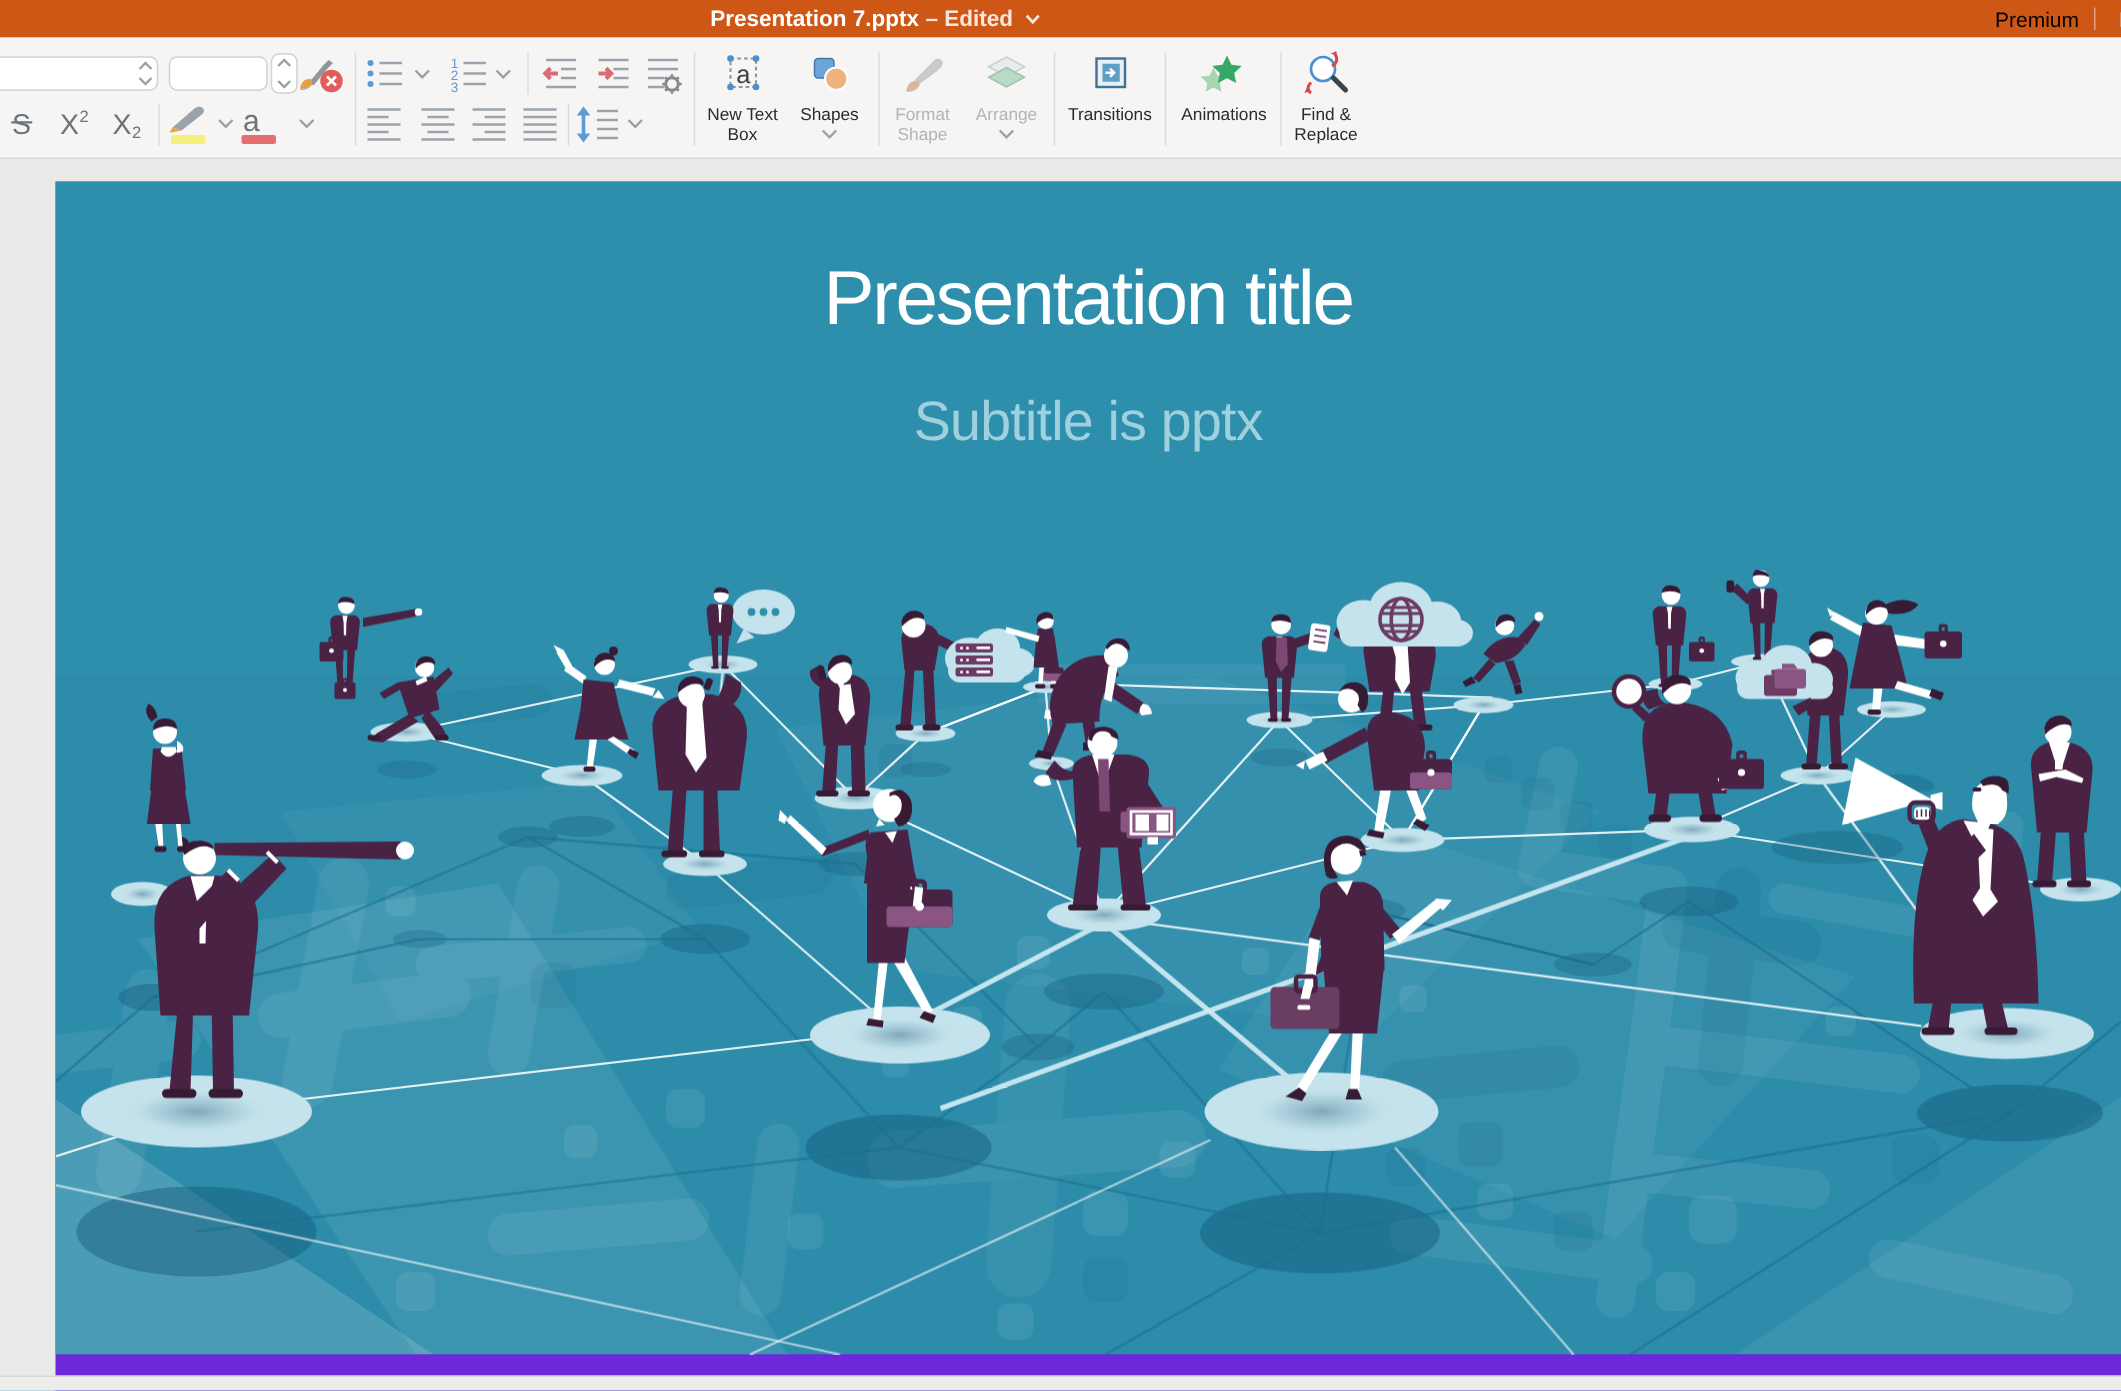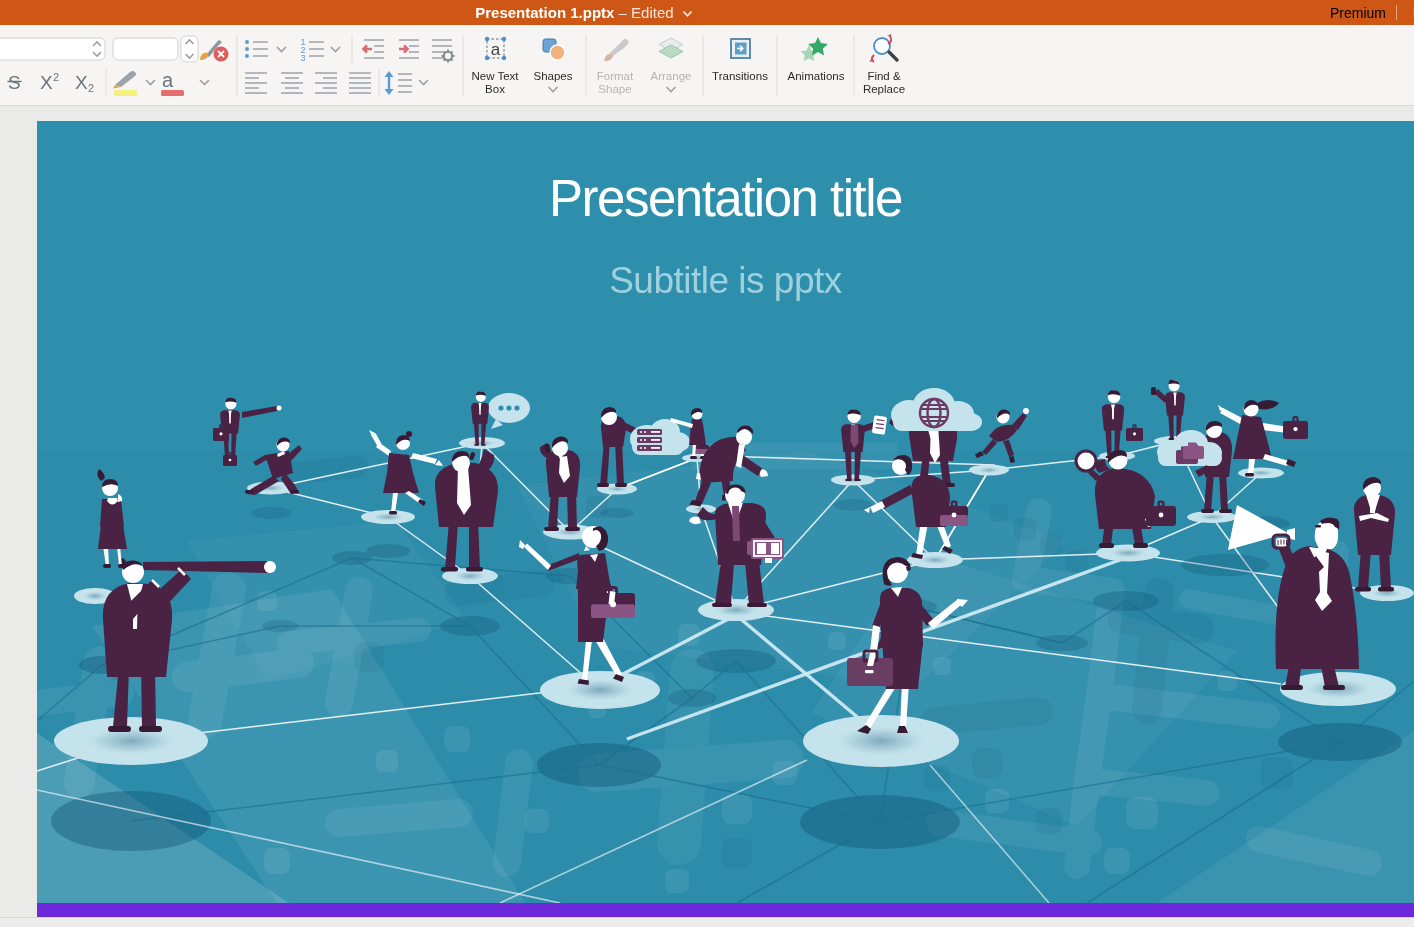--- a/index.html
+++ b/index.html
@@ -1,37 +1,37 @@
 <!DOCTYPE html>
 <html><head>
 <meta charset="utf-8">
 <style>
 * { margin:0; padding:0; box-sizing:border-box; }
 html,body { width:1414px; height:927px; overflow:hidden; font-family:"Liberation Sans", sans-serif; }
 #app { position:relative; width:1414px; height:927px; background:#eaeaea; }
 #titlebar { position:absolute; left:0; top:0; width:1414px; height:25px; background:#ce5715; }
 #titlebar .title { position:absolute; left:0; width:1168px; top:4px; text-align:center; color:#fff; font-size:15px; font-weight:bold; }
-#titlebar .title .edited { font-weight:normal; color:rgba(255,255,255,0.85); }
+#titlebar .title .edited { font-weight:bold; color:rgba(255,255,255,0.85); }
 #titlebar .premium { position:absolute; right:28px; top:5px; color:#000000; font-size:14px;text-align:right; }
 #titlebar .sep { position:absolute; right:17px; top:5px; width:1px; height:15px; background:rgba(255,255,255,0.45); }
 #titlebar .partial { position:absolute; right:-8px; top:5px; color:#fdf4ee; font-size:14px; }
 #toolbar { position:absolute; left:0; top:25px; width:1414px; height:81px; background:#f6f5f4; border-bottom:1px solid #d9d8d7; }
 #workspace { position:absolute; left:0; top:107px; width:1414px; height:810px; background:#eaeae9; }
 #slide { position:absolute; left:37px; top:14px; width:1377px; height:862px; background:#6d28d9; overflow:hidden; }
 #slide svg { position:absolute; left:0; top:0; }
 .stitle { position:absolute; left:0; width:1377px; top:48px; text-align:center; color:#ffffff; font-size:51px; letter-spacing:-1.5px; }
 .ssub { position:absolute; left:0; width:1377px; top:139px; text-align:center; color:#9ed0dd; font-size:37px; letter-spacing:-0.5px; }
 #statusbar { position:absolute; left:0; top:917px; width:1414px; height:10px; background:#ececeb; border-top:1px solid #d8d7d6; }
 .chev { stroke:#9aa0a6; stroke-width:1.6; fill:none; }
 </style>
 </head>
 <body>
 <div id="app">
   <div id="titlebar">
-    <div class="title"><span class="name">Presentation 1.pptx</span> <span class="edited">– Edited</span> <svg width="11" height="8" style="margin-left:4px">
+    <div class="title"><span class="name">Presentation 7.pptx</span> <span class="edited">– Edited</span> <svg width="11" height="8" style="margin-left:4px">
           <path d="M1.5 1.5 L5.5 5.8 L9.5 1.5" stroke="rgba(255,255,255,0.85)" stroke-width="1.8" fill="none"></path>
         </svg></div>
     <div class="premium">Premium</div>
     <div class="sep"></div>
     <div class="partial">B</div>
   </div>
   <div id="toolbar">
     <svg id="tb" width="1414" height="81" viewBox="0 0 1414 81">
 
       <rect x="-40" y="13" width="145" height="22" rx="5" fill="#ffffff" stroke="#d2d1d0"></rect>

